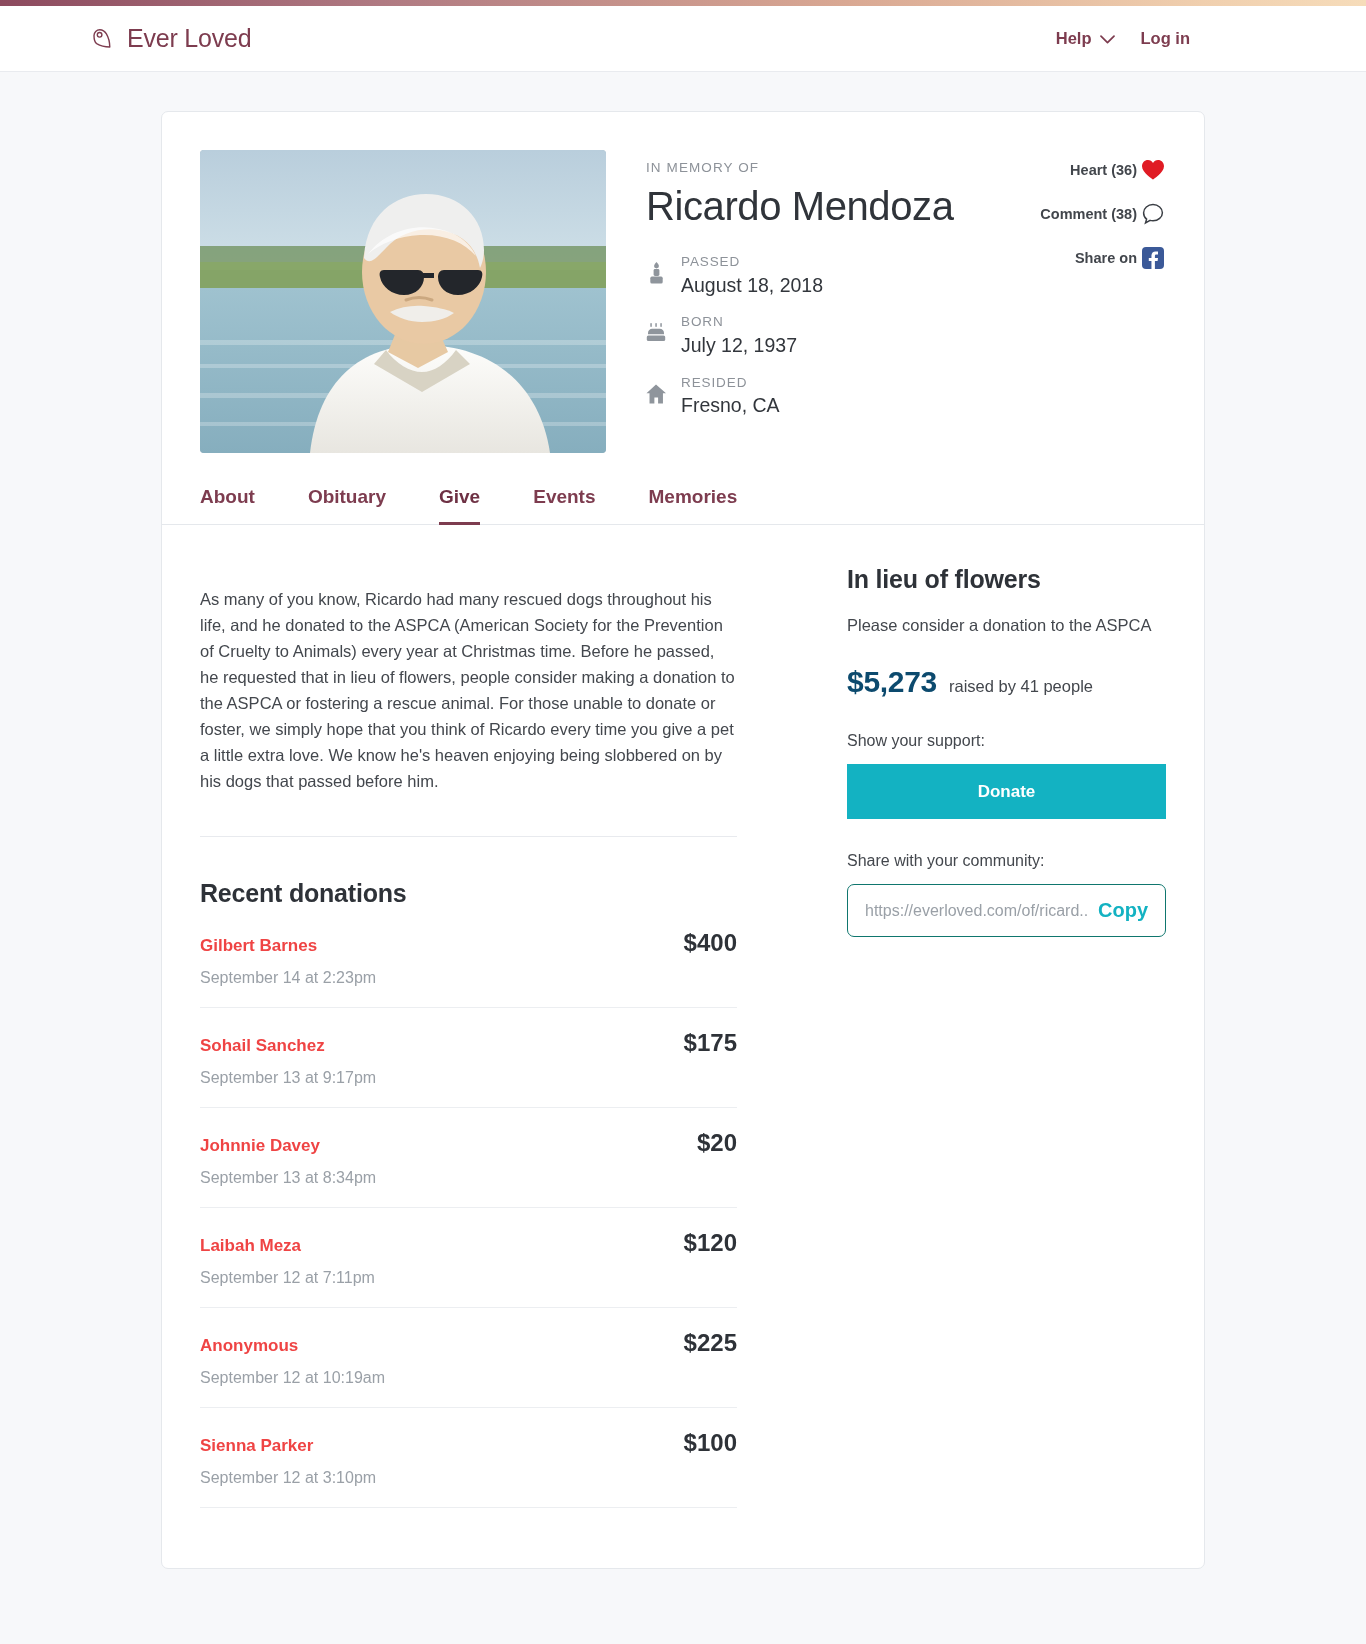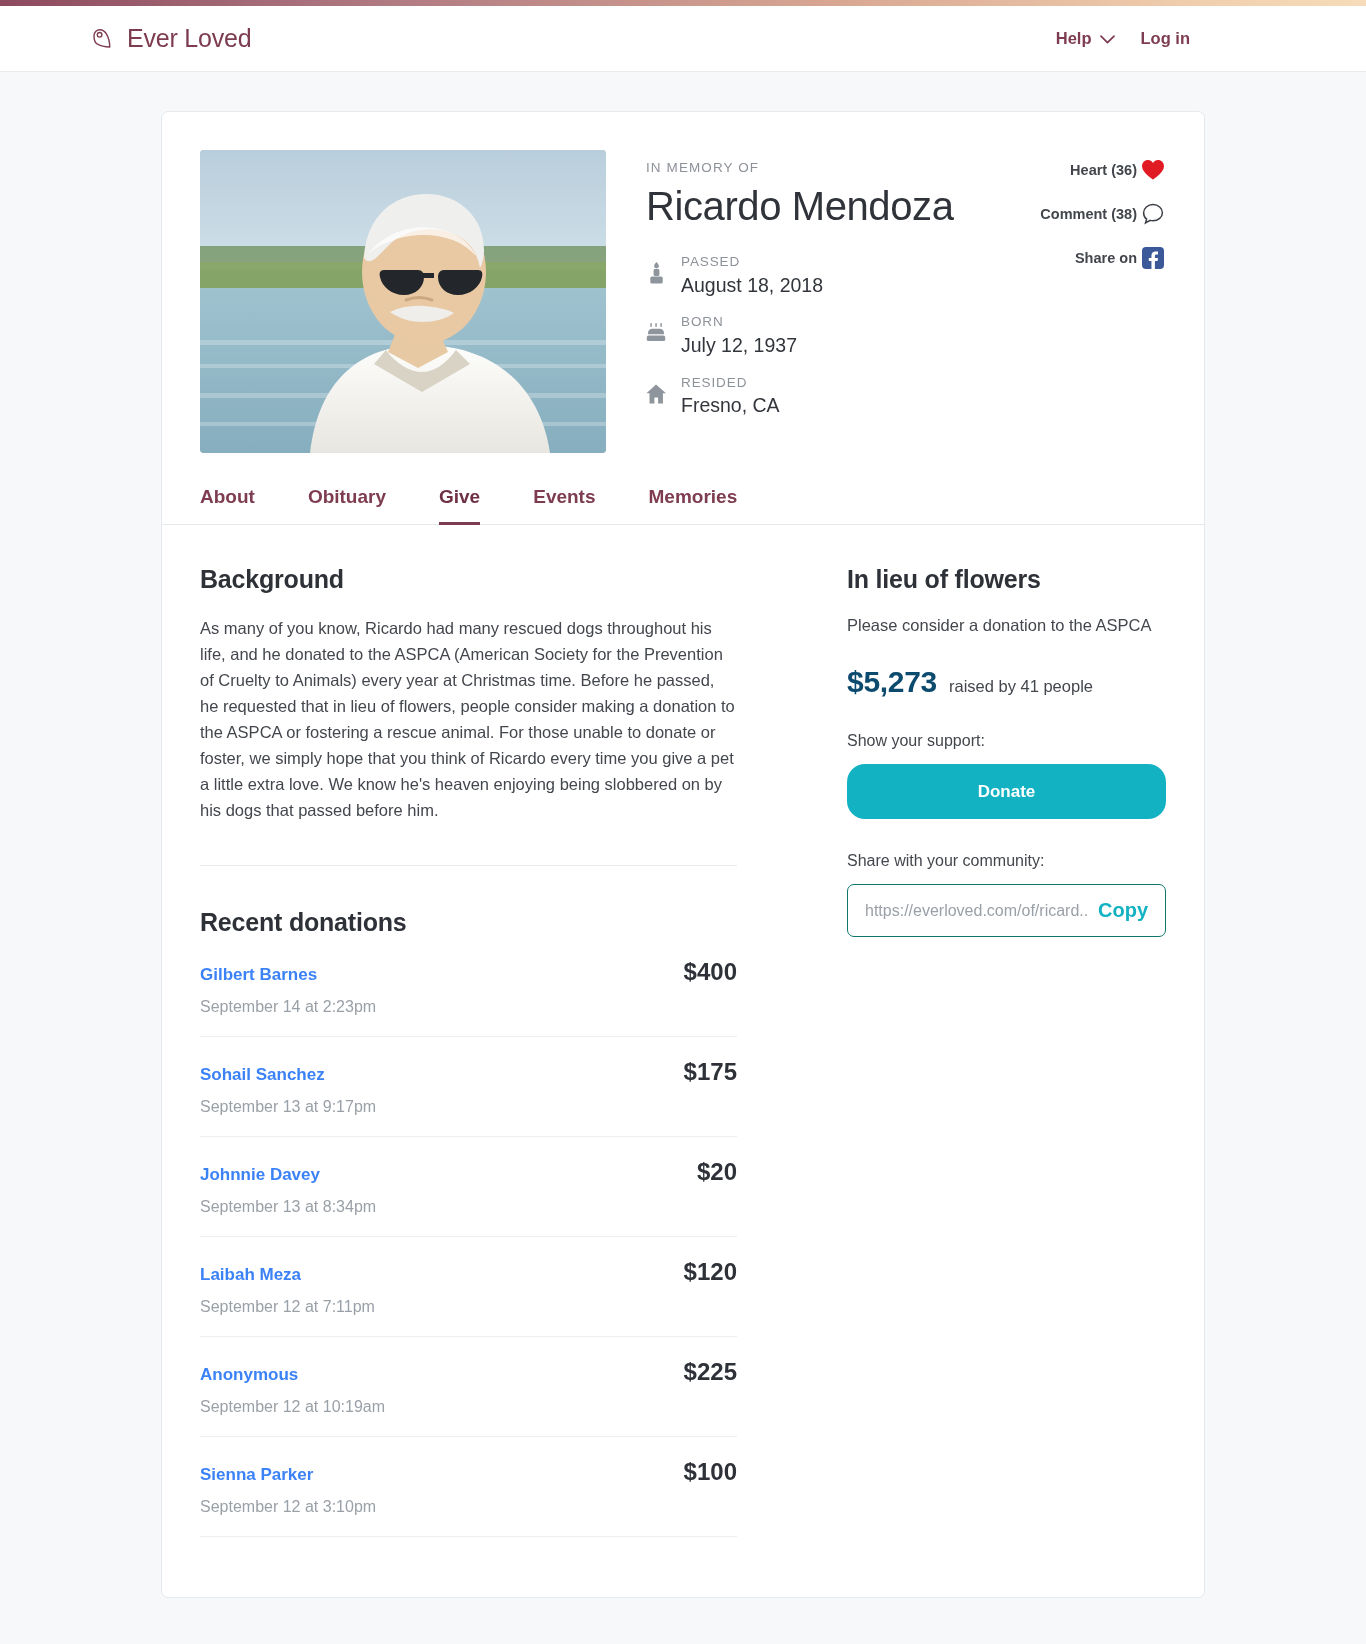--- a/index.html
+++ b/index.html
@@ -176,21 +176,21 @@
   .divider { height: 1px; background: #e8eaee; margin: 42px 0 0 0; }
 
   .donations-title { margin-top: 42px; }
 
   .don-row {
     padding: 21px 0 20px 0;
     border-bottom: 1px solid #eceef1;
   }
   .don-row:first-of-type { padding-top: 22px; }
   .don-top { display: flex; justify-content: space-between; align-items: baseline; }
-  .don-name { font-size: 17px; font-weight: 700; color: #3b82f6; }
+  .don-name { font-size: 17px; font-weight: 700; color: #ef4444; }
   .don-amount { font-size: 24px; font-weight: 700; color: #2e3238; }
   .don-date { font-size: 16px; color: #9aa0a7; margin-top: 12px; }
 
   
   .lieu-sub {
     font-size: 16.5px;
     color: #43474d;
     margin-top: 22px;
   }
   .raised { margin-top: 30px; display: flex; align-items: baseline; gap: 12px; }
@@ -198,21 +198,21 @@
   .raised-by { font-size: 16.5px; color: #43474d; }
 
   .field-label { font-size: 16px; color: #43474d; margin-top: 33px; }
   .donate-btn {
     display: block;
     width: 100%;
     margin-top: 14px;
     background: #13b2c2;
     color: #ffffff;
     border: none;
-    border-radius: 18px;
+    border-radius: 0;
     height: 55px;
     font-size: 17px;
     font-weight: 700;
     font-family: "Liberation Sans", sans-serif;
     cursor: pointer;
   }
   .copy-wrap {
     margin-top: 14px;
     border: 1px solid #0f766e;
     border-radius: 7px;
@@ -395,21 +395,20 @@
     <div class="tab">About</div>
     <div class="tab">Obituary</div>
     <div class="tab active">Give</div>
     <div class="tab">Events</div>
     <div class="tab">Memories</div>
   </div>
 
   <div class="content">
 
     <div class="col-left">
-      <div class="sec-title">Background</div>
       <div class="para">As many of you know, Ricardo had many rescued dogs throughout his life, and he donated to the ASPCA (American Society for the Prevention of Cruelty to Animals) every year at Christmas time. Before he passed, he requested that in lieu of flowers, people consider making a donation to the ASPCA or fostering a rescue animal. For those unable to donate or foster, we simply hope that you think of Ricardo every time you give a pet a little extra love. We know he's heaven enjoying being slobbered on by his dogs that passed before him.</div>
 
       <div class="divider"></div>
 
       <div class="sec-title donations-title">Recent donations</div>
 
       <div class="don-row">
         <div class="don-top">
           <span class="don-name">Gilbert Barnes</span>
           <span class="don-amount">$400</span>

